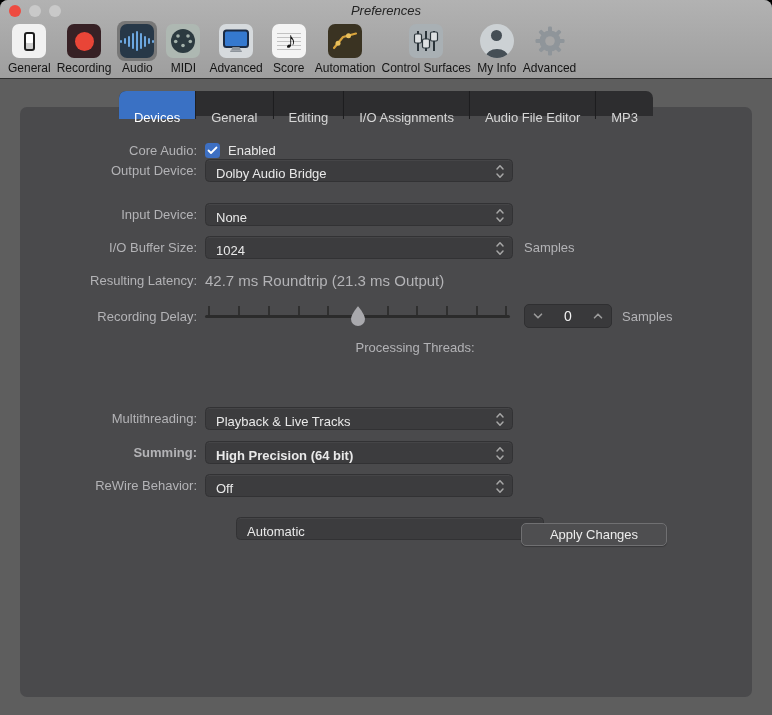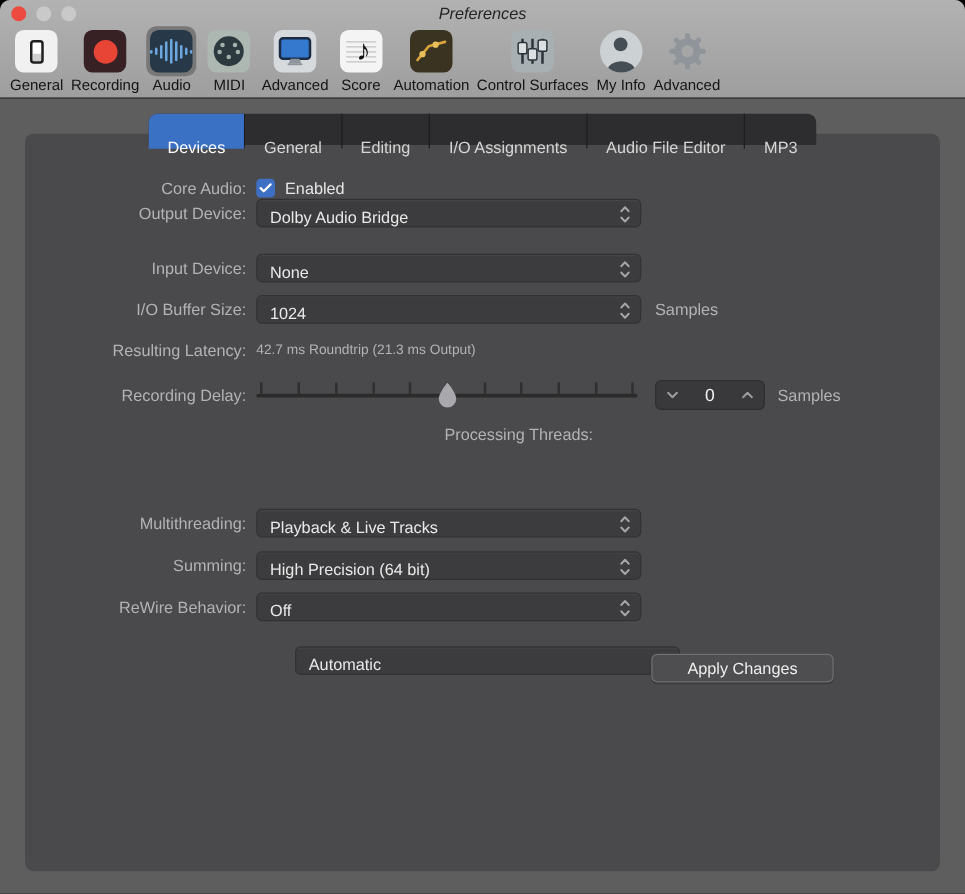--- a/index.html
+++ b/index.html
@@ -65,21 +65,21 @@
   .checkbox { width:15px; height:15px; border-radius:3.5px; background:#3d6fc2; display:flex; align-items:center; justify-content:center; }
   .cb-text { margin-left:8px; font-size:13px; color:#e6e6e6; }
 
   .dropdown { width:308px; height:23px; background:#3c3c3e; border:1px solid #323234; border-radius:4.5px;
               display:flex; align-items:flex-end; padding:0 24px 0 10px; position:relative;
               box-shadow: inset 0 1px 0 rgba(255,255,255,0.05); }
   .dd-value { font-size:13px; color:#e9e9e9; white-space:nowrap; }
   .dd-chev { position:absolute; right:7px; top:4px; }
 
   .unit { margin-left:11px; font-size:13px; color:#b3b3b6; }
-  .static-value { font-size:11px; color:#b3b3b6; margin-left:8px;text-align:center; }
+  .static-value { font-size:15px; color:#b3b3b6; margin-left:8px;text-align:center; }
 
   .slider { position:relative; width:305px; height:26px; margin-left:8px; }
   .track { position:absolute; left:0; right:0; top:12px; height:3px; background:#2b2b2b; border-radius:2px; }
   .tick { position:absolute; top:3px; width:2px; height:9px; background:#2f2f2f; }
   .thumb { position:absolute; top:3px; left:50%; transform:translateX(-50%); width:16px; height:21px; }
 
   .stepper { position:absolute; left:504px; width:88px; height:24px; background:#39393b; border:1px solid #2f2f31;
              border-radius:5px; display:flex; align-items:center; }
   .step-btn { width:26px; height:100%; display:flex; align-items:center; justify-content:center; }
   .step-value { flex:1; text-align:center; font-size:14px; color:#f2f2f2; }
@@ -93,21 +93,21 @@
   
   #row-core    { top:34px;  height:18px; }
   #row-output  { top:52px;  height:23px; }
   #row-input   { top:96px;  height:23px; }
   #row-buffer  { top:129px; height:23px; }
   #row-latency { top:164px; height:18px; }
   #row-delay   { top:196px; height:26px; }
   #row-threads { top:233px; height:23px;flex-direction:column; }
   #row-range   { top:267px; height:23px; }
   #row-multi   { top:300px; height:23px; }
-  #row-summing { top:334px; height:23px; }
+  #row-summing { top:334px; height:23px;font-weight:bold; }
   #row-rewire  { top:367px; height:23px; }
 </style>
 </head>
 <body>
 
 <div class="window">
 
   <div class="header">
     <div class="titlebar">
       <div class="traffic">

